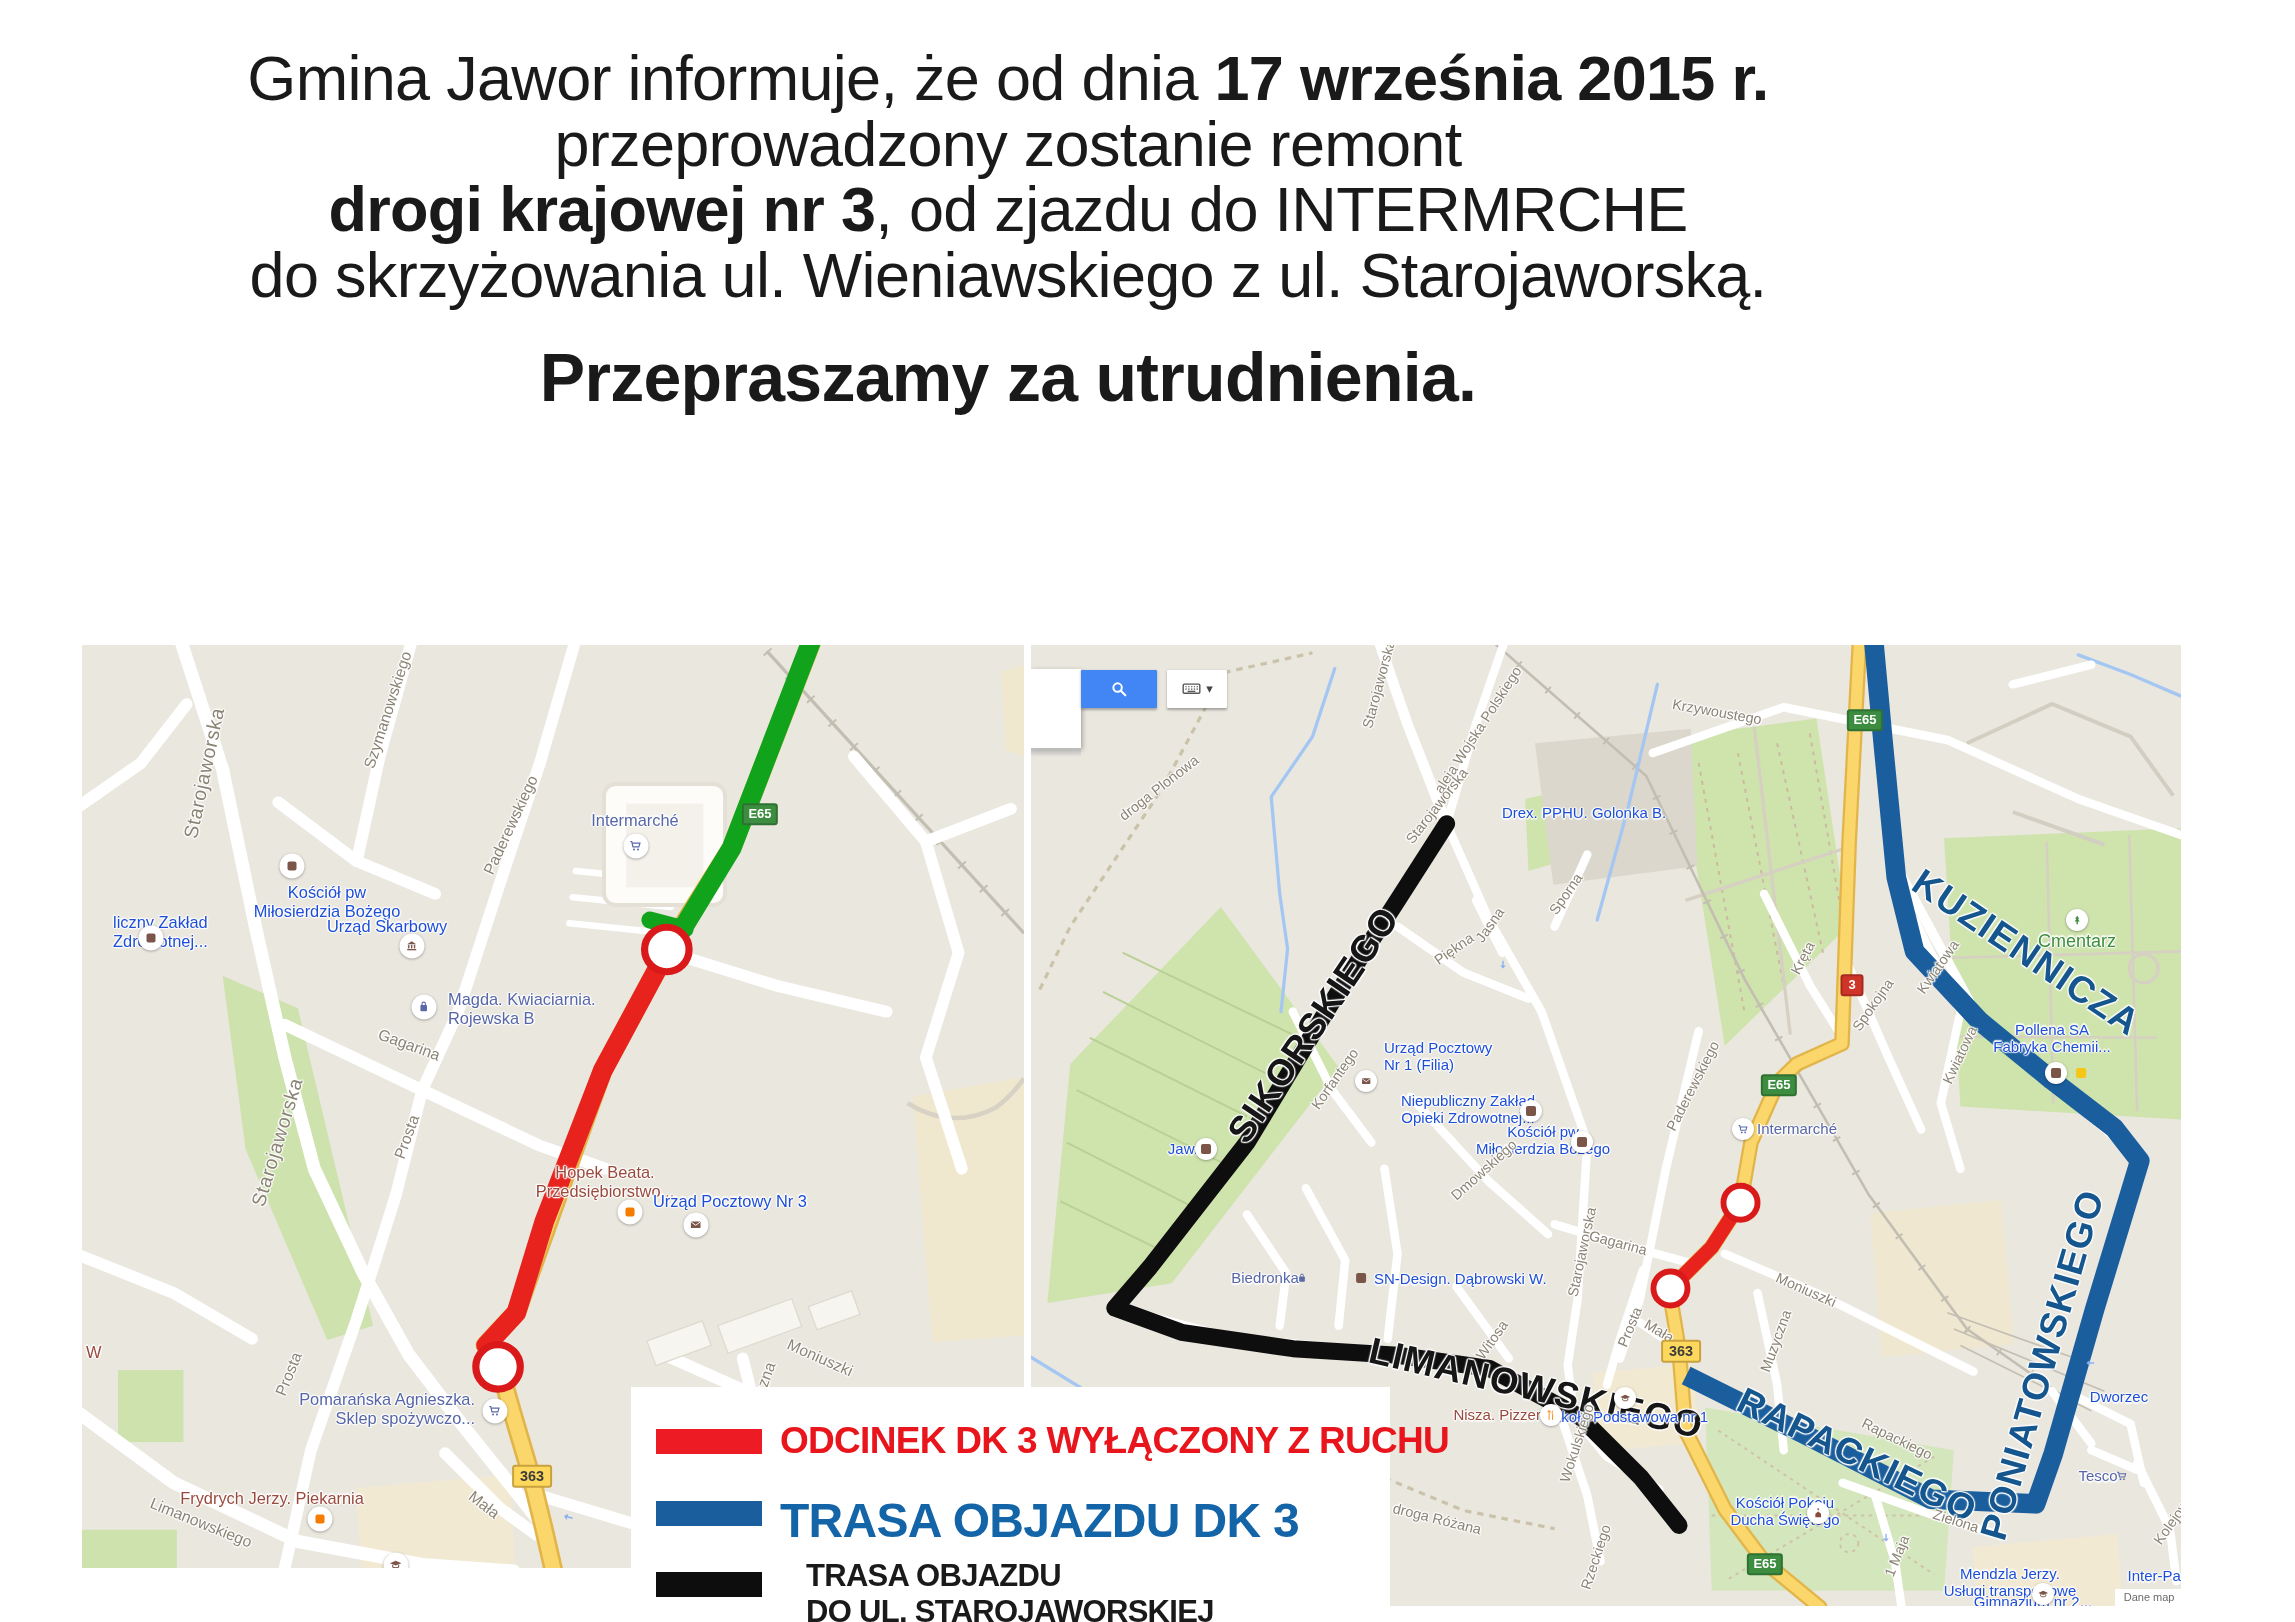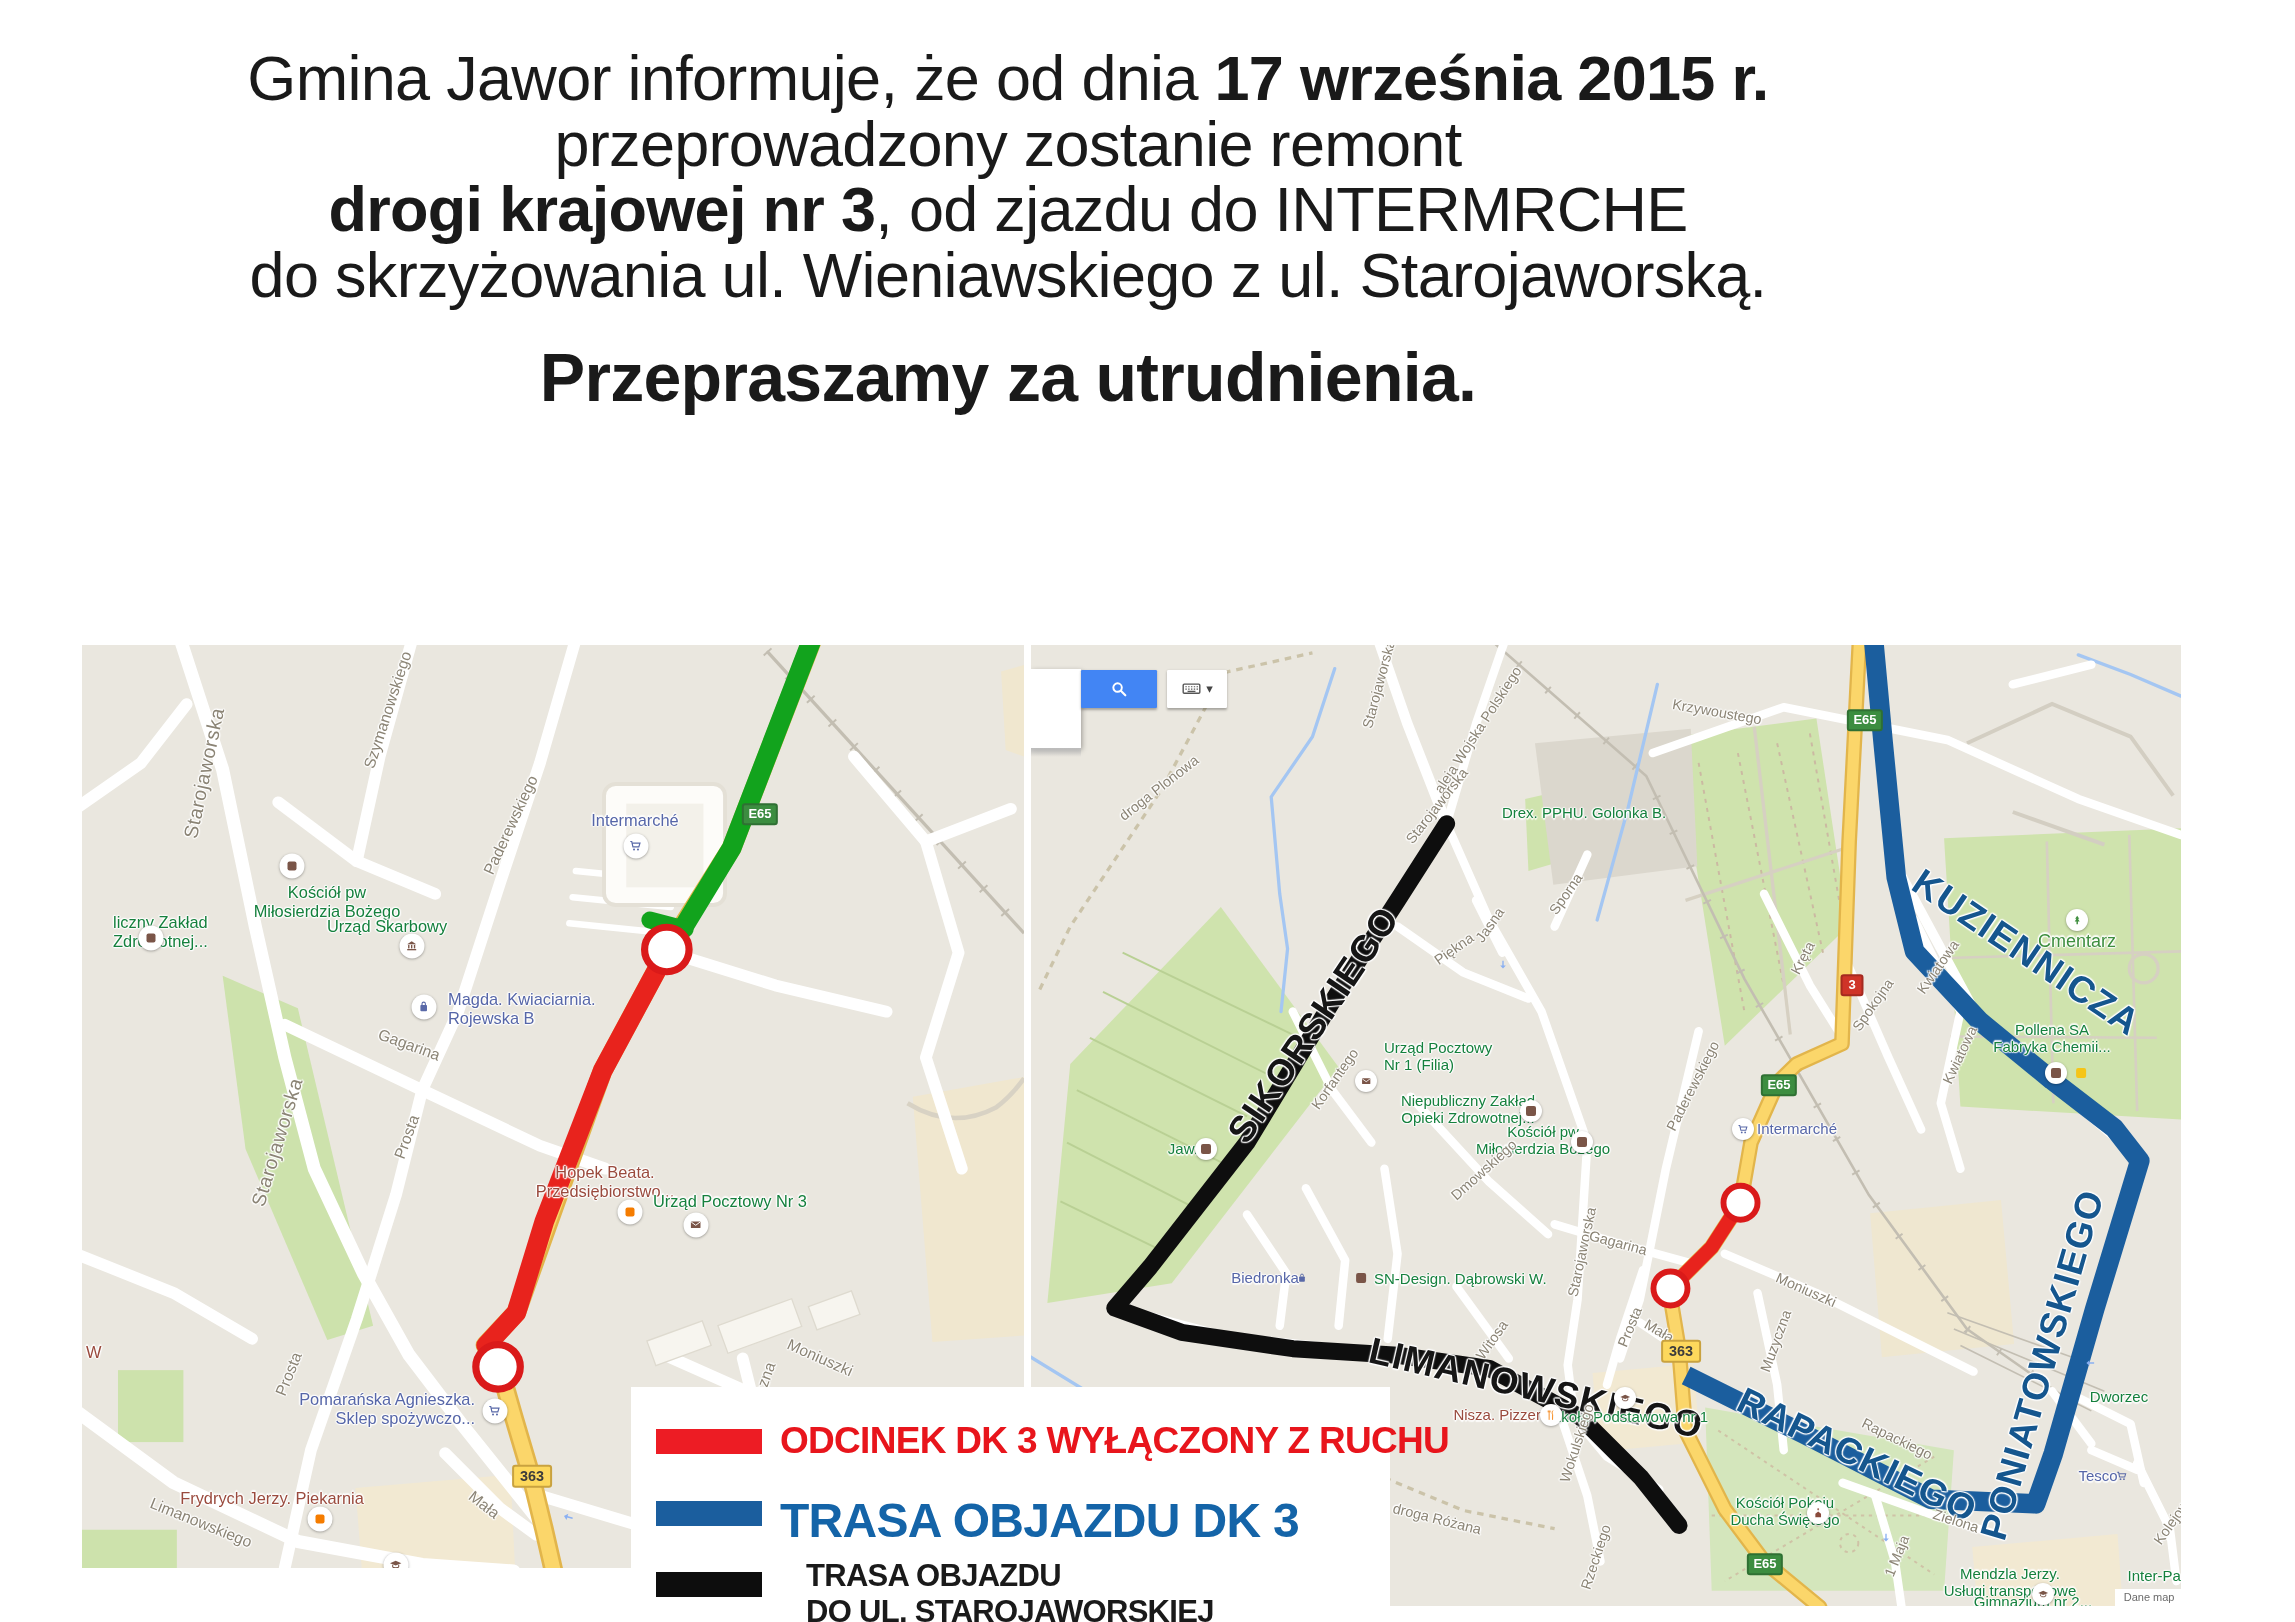--- a/index.html
+++ b/index.html
@@ -19,21 +19,21 @@
   .layer{position:absolute;left:0;top:0;width:100%;height:100%;}
 
   
   .lbl{position:absolute;transform:translate(-50%,-50%) rotate(var(--r,0deg));
        white-space:nowrap;text-align:center;line-height:1.15;
        text-shadow:-1.3px 0 1.3px #fff,1.3px 0 1.3px #fff,0 -1.3px 1.3px #fff,0 1.3px 1.3px #fff,0.7px 0.7px 1.3px #fff,-0.7px -0.7px 1.3px #fff;}
   .lbl.al-left{transform:translate(0,-50%) rotate(var(--r,0deg));text-align:left;}
   .lbl.al-right{transform:translate(-100%,-50%) rotate(var(--r,0deg));text-align:right;}
   .lbl.st{font-size:15.7px;color:#8b8475;}
   .lbl.lg{font-size:19.6px;letter-spacing:0.7px;}
-  .lbl.poi{font-size:16.4px;color:#15803d;}
+  .lbl.poi{font-size:16.4px;color:#1d4ed8;}
   .lbl.biz{font-size:16.4px;color:#5666a8;}
   .lbl.food{font-size:16.4px;color:#9a4a3d;}
   .lbl.green{font-size:18px;color:#3e8e3e;}
   .lbl.bigblack{font-size:37px;font-weight:bold;color:#161616;letter-spacing:1.3px;}
   .lbl.bigblue{font-size:37px;font-weight:bold;color:#15568e;letter-spacing:1.3px;}
   .m-right .lbl.st{font-size:14.4px;}
   .m-right .lbl.poi,.m-right .lbl.biz,.m-right .lbl.food{font-size:15px;}
 
   
   .poi-ic{position:absolute;transform:translate(-50%,-50%) rotate(var(--r,0deg));display:flex;align-items:center;justify-content:center;}

